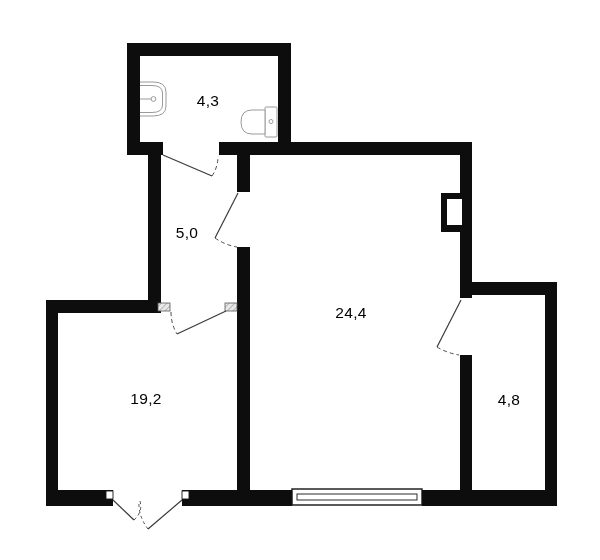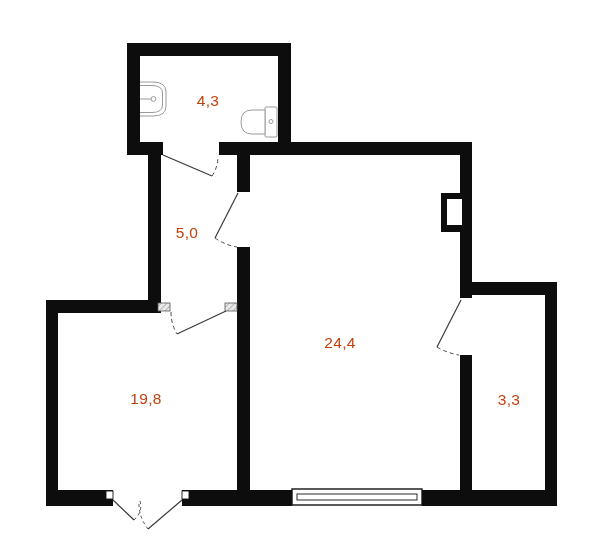--- a/index.html
+++ b/index.html
@@ -18,27 +18,27 @@
   #plan-svg {
     position: absolute;
     left: 0;
     top: 0;
   }
   .room-label {
     position: absolute;
     transform: translate(-50%, -50%);
     font-size: 15.5px;
     letter-spacing: 0.3px;
-    color: #c2410c;
+    color: #000000;
     white-space: nowrap;
     user-select: none;
   }
   .lbl-bathroom { left: 208px; top: 101px; }
   .lbl-hallway  { left: 187px; top: 233px; }
-  .lbl-main     { left: 340px; top: 313px; margin-top: 30px; }
+  .lbl-main     { left: 351px; top: 313px; }
   .lbl-room     { left: 146px; top: 399px; }
   .lbl-balcony  { left: 509px; top: 400px; }
 </style>
 </head>
 <body>
 
 <div id="stage">
 
   <svg id="plan-svg" width="600" height="560" viewBox="0 0 600 560">
 
@@ -137,15 +137,15 @@
         <rect x="265" y="107" width="12" height="30" rx="1"></rect>
         <path d="M265,110 L252,110 Q241,110 241,122 Q241,134 252,134 L265,134 Z"></path>
         <circle cx="271" cy="121.5" r="2"></circle>
       </g>
     </g>
   </svg>
 
   <span class="room-label lbl-bathroom">4,3</span>
   <span class="room-label lbl-hallway">5,0</span>
   <span class="room-label lbl-main">24,4</span>
-  <span class="room-label lbl-room">19,8</span>
-  <span class="room-label lbl-balcony">3,3</span>
+  <span class="room-label lbl-room">19,2</span>
+  <span class="room-label lbl-balcony">4,8</span>
 </div>
 
 </body></html>

